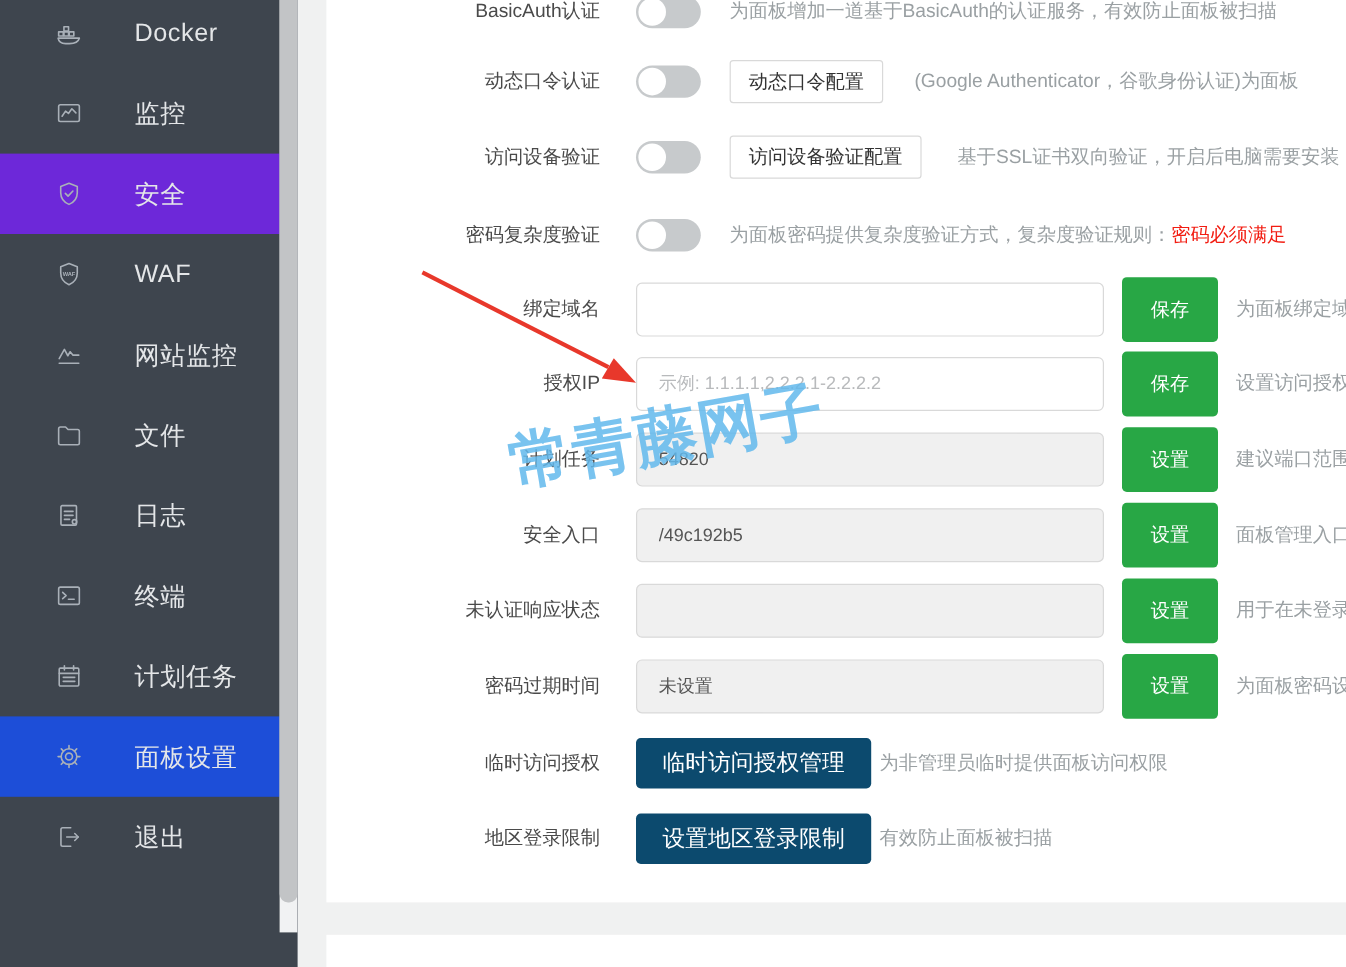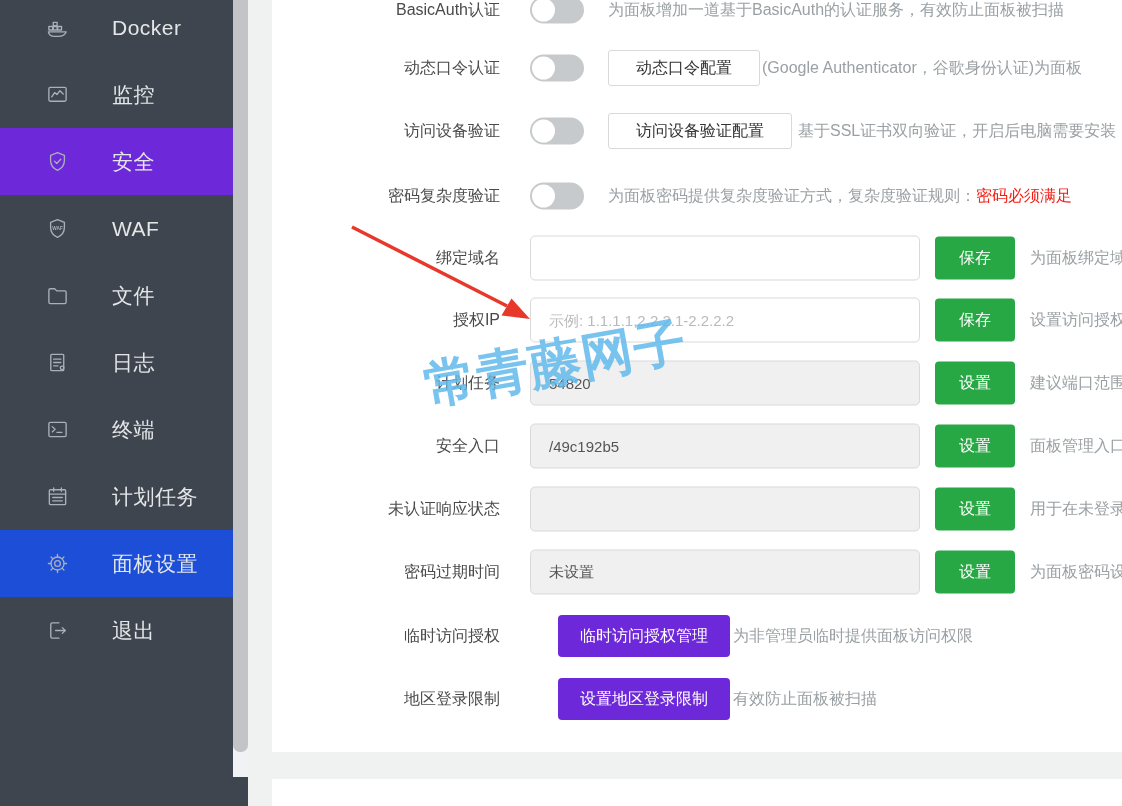--- a/index.html
+++ b/index.html
@@ -60,48 +60,47 @@
   .toggle {
     left:258px; width:54px; height:27px; border-radius:14px;
     background:#c7cacc; cursor:pointer;
   }
   .toggle .knob {
     position:absolute; left:2px; top:2px; width:23px; height:23px;
     border-radius:50%; background:#ffffff;
   }
   .cfg-btn {
     left:336px; height:36px; display:flex; align-items:center;
-    padding:0 27px; background:#ffffff; border:1px solid #d9d9d9;
+    padding:0 15px; background:#ffffff; border:1px solid #d9d9d9;
     border-radius:3px; font-size:16px; color:#333333; cursor:pointer;
     white-space:nowrap;
   }
   .t-desc, .i-desc, .a-desc {
     font-size:16px; color:#9aa0a3; white-space:nowrap;
   }
   .t-desc .red { color:#f21d12; }
   .field {
     left:258px; width:390px; height:45px; border:1px solid #d9d9d9;
     border-radius:5px; background:#ffffff; font-size:15px; color:#555555;
     padding:0 18px; font-family:"Liberation Sans","DejaVu Sans",sans-serif;
     outline:none;
   }
   .field::placeholder { color:#b8babc; }
   .field:disabled { background:#f0f0f0; color:#555555; }
   .green-btn {
-    left:663px; width:80px; height:43px; border:none; border-radius:4px;
+    left:663px; width:80px; height:54px; border:none; border-radius:4px;
     background:#28a745; color:#ffffff; font-size:16px; cursor:pointer;
     font-family:"Liberation Sans","DejaVu Sans",sans-serif;
   }
   .i-desc { left:758px; }
   .wide-btn {
     left:258px; height:42px; padding:0 22px; border:none; border-radius:4px;
-    background:#6d28d9; color:#ffffff; font-size:16px; cursor:pointer;
+    background:#0c4a6e; color:#ffffff; font-size:19px; cursor:pointer;
     white-space:nowrap;
     font-family:"Liberation Sans","DejaVu Sans",sans-serif;
-    margin-left:28px;
   }
   .a-desc { left:461px; }
 
   
   .y-t1{top:10px} .y-t2{top:68px} .y-t3{top:131px} .y-t4{top:196px}
   .y-i1{top:258px} .y-i2{top:320px} .y-i3{top:383px}
   .y-i4{top:446px} .y-i5{top:509px} .y-i6{top:572px}
   .y-a1{top:636px} .y-a2{top:699px}
 
   
@@ -161,20 +160,29 @@
     <div class="menu-item">
       <span class="mi-icon">
         <svg viewBox="0 0 24 24" fill="none" stroke="currentColor" stroke-width="1.4" stroke-linecap="round" stroke-linejoin="round">
           <path d="M12 2.8 L19.2 5.6 V11 C19.2 15.8 16.3 19.3 12 21.2 C7.7 19.3 4.8 15.8 4.8 11 V5.6 Z"></path>
           <text x="12" y="13.8" text-anchor="middle" font-size="5" stroke="none" fill="currentColor" font-weight="bold">WAF</text>
         </svg>
       </span>
       <span class="mi-label">WAF</span>
     </div>
 
+    <div class="menu-item">
+      <span class="mi-icon">
+        <svg viewBox="0 0 24 24" fill="none" stroke="currentColor" stroke-width="1.4" stroke-linecap="round" stroke-linejoin="round">
+          <polyline points="3.5,15.5 8,7.5 11,13 13,9.5 15.5,12.5 20.5,12.5"></polyline>
+          <line x1="3.5" y1="19.5" x2="20.5" y2="19.5"></line>
+        </svg>
+      </span>
+      <span class="mi-label">网站监控</span>
+    </div>
 
     <div class="menu-item">
       <span class="mi-icon">
         <svg viewBox="0 0 24 24" fill="none" stroke="currentColor" stroke-width="1.4" stroke-linecap="round" stroke-linejoin="round">
           <path d="M3 19 V6.5 C3 5.7 3.6 5 4.5 5 H9 L11.2 7.2 H19.5 C20.3 7.2 21 7.9 21 8.7 V19 C21 19.8 20.3 20.5 19.5 20.5 H4.5 C3.6 20.5 3 19.8 3 19 Z"></path>
         </svg>
       </span>
       <span class="mi-label">文件</span>
     </div>
 

